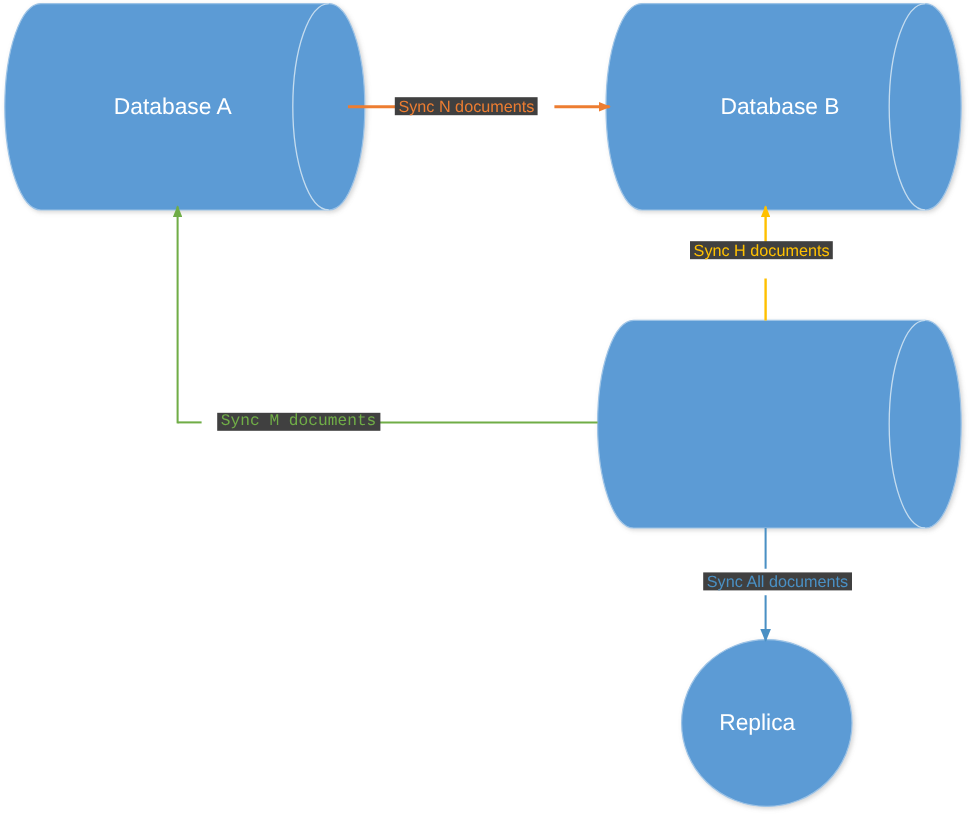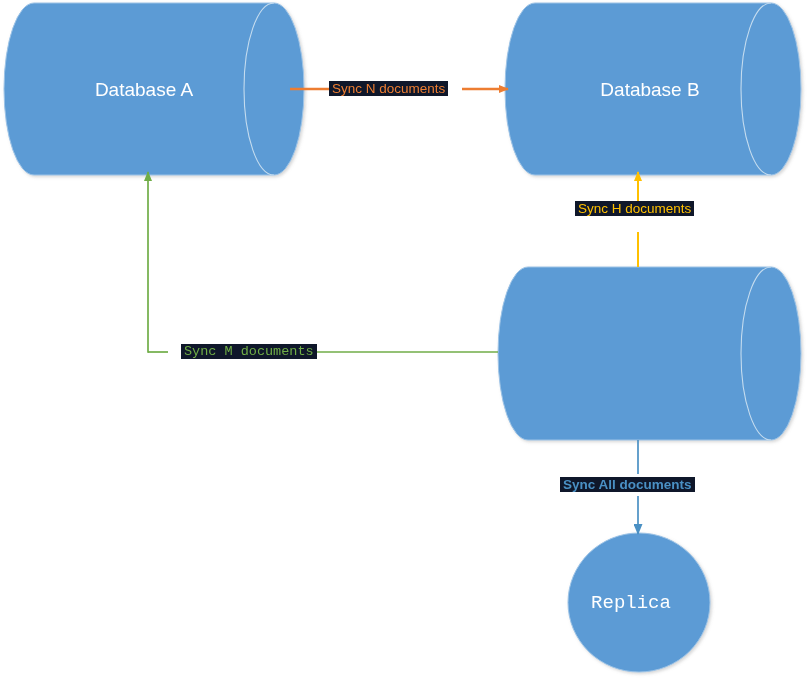--- a/index.html
+++ b/index.html
@@ -31,21 +31,21 @@
     font-family: "Liberation Sans", sans-serif;
     white-space: nowrap;
     text-align: center;
     pointer-events: none;
   }
   .edge-label {
     position: absolute;
     font-size: 13.5px;
     font-family: "Liberation Sans", sans-serif;
     white-space: nowrap;
-    background: #0f172a;
+    background: #404040;
     padding: 0 3px;
     text-align: center;
   }
 </style>
 </head>
 <body>
 
 <div id="canvas">
 
   <svg id="diagram-svg" viewBox="0 0 809 683" xmlns="http://www.w3.org/2000/svg">
@@ -106,23 +106,23 @@
       <line x1="638" y1="440" x2="638" y2="474" stroke="#4A90C4" stroke-width="1.7"></line>
       <line x1="638" y1="496" x2="638" y2="534" stroke="#4A90C4" stroke-width="1.7" marker-end="url(#arrow-blue)"></line>
     </g>
   </svg>
 
   <div class="node-label" style="left:515px; top:79px; width:270px;">Database B</div>
 
   <div class="node-label" style="left:4px; top:79px; width:280px;">Database A</div>
 
 
-  <div class="node-label" style="left:569px; top:592px; width:124px;font-family:Liberation Mono, monospace;">Replica</div>
+  <div class="node-label" style="left:569px; top:592px; width:124px;">Replica</div>
 
   <div class="edge-label" style="left:329px; top:81px; color:#ED7D31;">Sync N documents</div>
 
   <div class="edge-label" style="left:575px; top:201px; color:#FFC000;">Sync H documents</div>
 
   <div class="edge-label" style="left:181px; top:344px; color:#70AD47;font-family:Liberation Mono, monospace;">Sync M documents</div>
 
-  <div class="edge-label" style="left:560px; top:477px; color:#4A90C4;font-weight:bold;">Sync All documents</div>
+  <div class="edge-label" style="left:586px; top:477px; color:#4A90C4;">Sync All documents</div>
 
 </div>
 
 </body></html>

